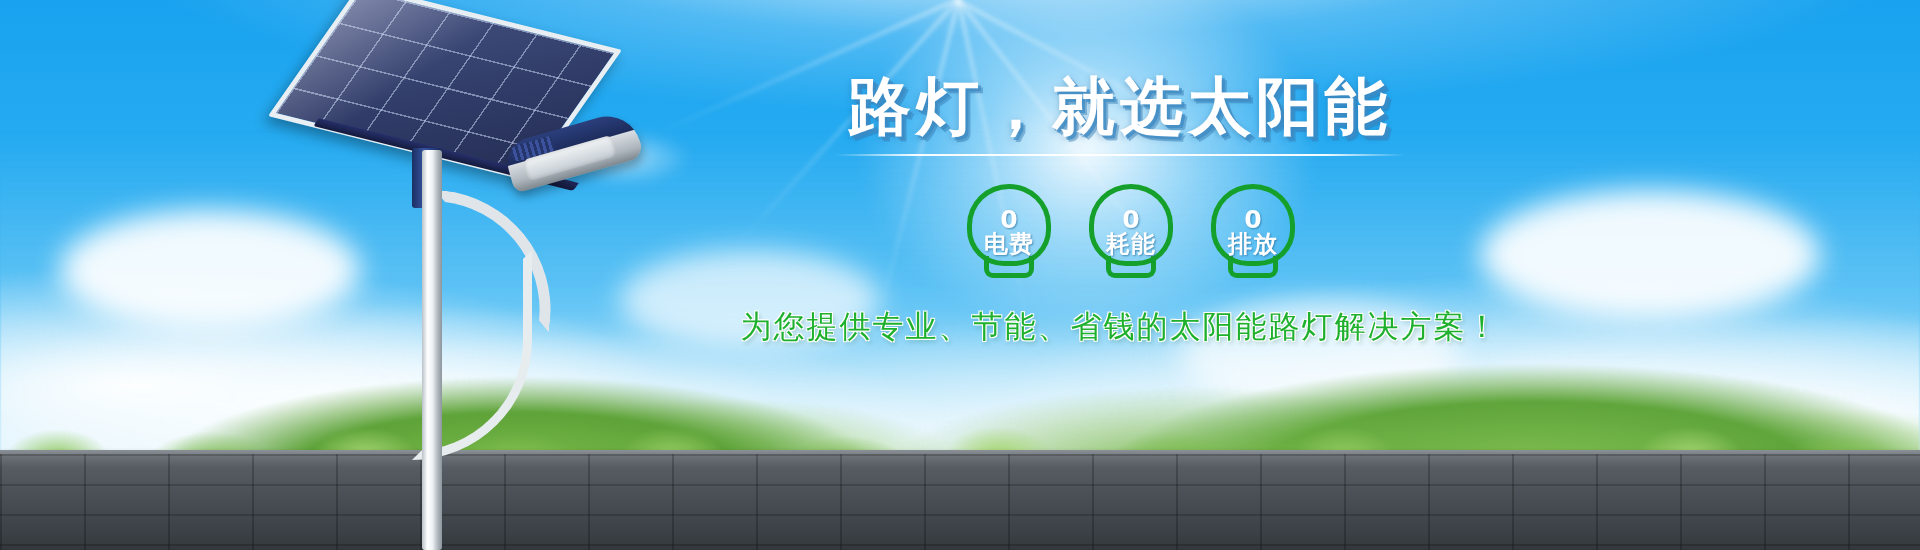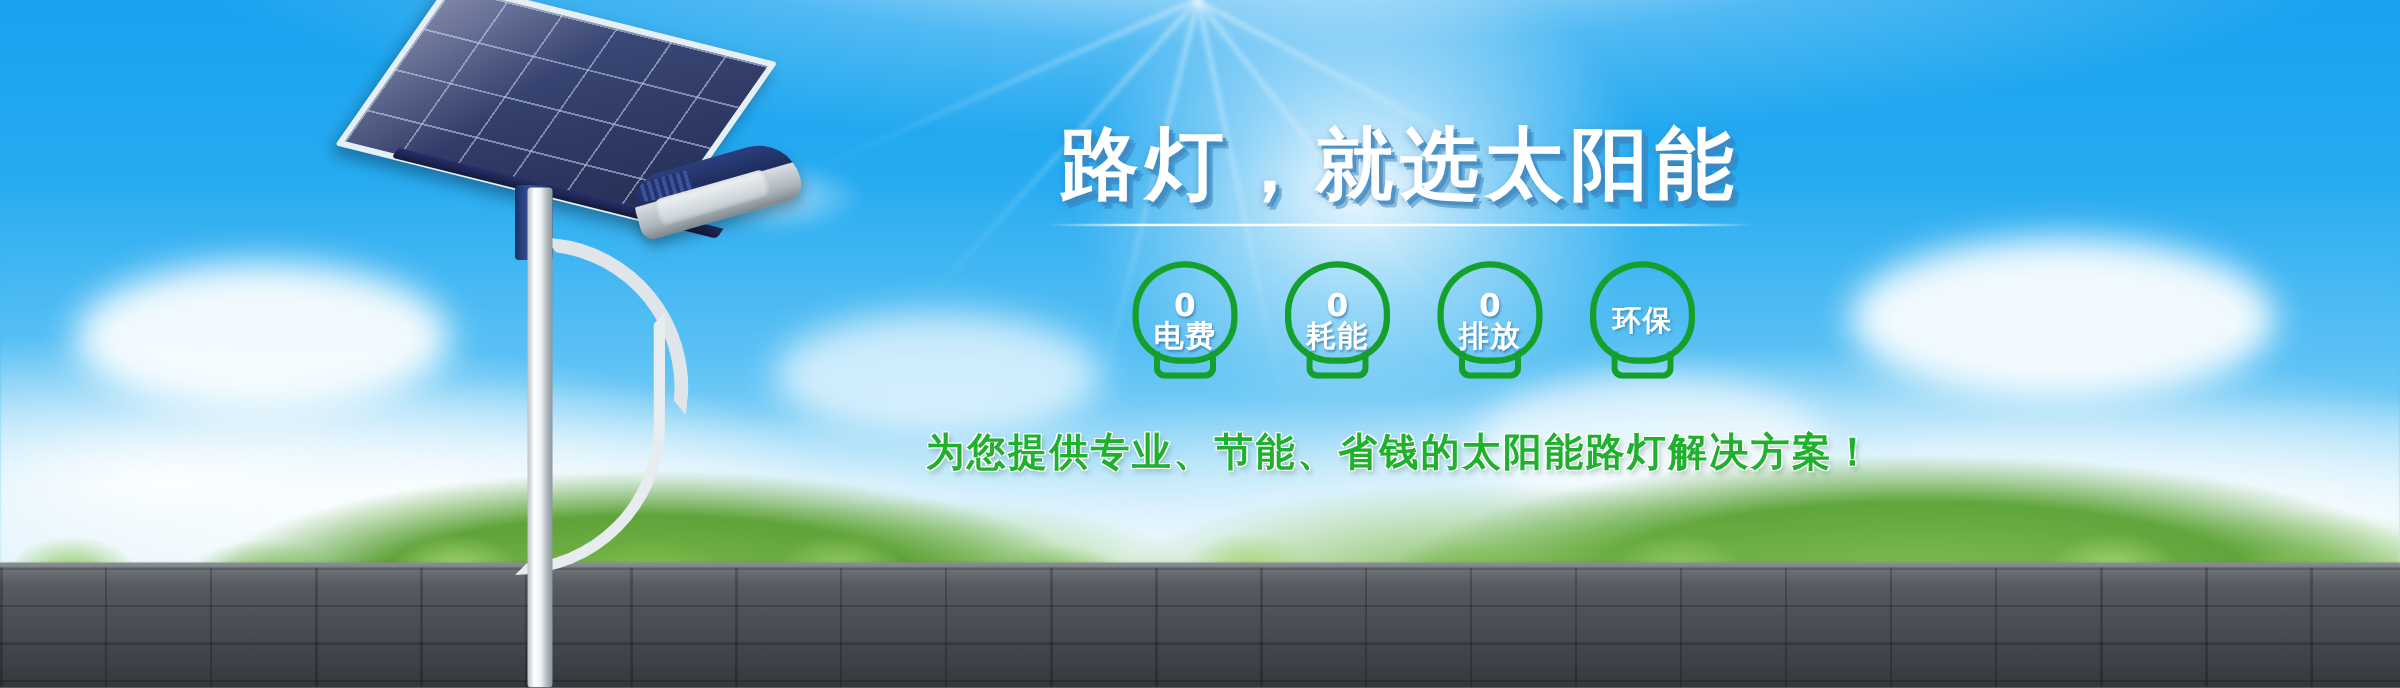--- a/index.html
+++ b/index.html
@@ -164,21 +164,21 @@
     background:repeating-linear-gradient(90deg,#24356b 0 3px,#3c529c 3px 6px);
     border-radius:10px 4px 4px 10px;
   }
   .glow{
     position:absolute;left:268px;top:118px;width:190px;height:80px;
     background:radial-gradient(50% 50% at 30% 50%, rgba(255,255,255,.55), rgba(255,255,255,0) 70%);
     filter:blur(6px);
   }
 
   
-  .content{ position:absolute; left:760px; top:100px; width:720px; }
+  .content{ position:absolute; left:760px; top:75px; width:720px; }
 
   .headline{
     font-size:63px;
     font-weight:bold;
     color:#ffffff;
     letter-spacing:5px;
     line-height:1;
     text-align:center;
     text-shadow:
       3px 3px 0 rgba(62,139,196,.75),
@@ -231,26 +231,26 @@
     position:relative;
     font-size:24px;font-weight:bold;color:#ffffff;
     line-height:1.05;
     letter-spacing:1px;
     text-align:center;
     text-shadow:1px 1px 2px rgba(40,110,160,.7);
   }
   .badge.two .badge-word{ font-size:23px; }
 
   .tagline{
-    margin-top:32px;
+    margin-top:22px;
     margin-left:-130px;
     width:980px;
     text-align:center;
     font-size:31px;
-    font-weight:bold;
+    font-weight:normal;
     letter-spacing:2px;
     color:#1fb12e;
     white-space:nowrap;
     text-shadow:
       1px 1px 0 #ffffff,
       -1px 1px 0 #ffffff,
       1px -1px 0 #ffffff,
       -1px -1px 0 #ffffff,
       2px 3px 4px rgba(20,90,40,.28);
   }
@@ -314,24 +314,20 @@
         <span class="badge-num">0</span>
         <span class="badge-word">耗能</span>
       </div>
 
       <div class="badge">
         <span class="bulb"></span>
         <span class="badge-num">0</span>
         <span class="badge-word">排放</span>
       </div>
 
-      <div class="badge two">
-        <span class="bulb"></span>
-        <span class="badge-word">环保</span>
-      </div>
 
     </div>
 
     <div class="tagline">为您提供专业、节能、省钱的太阳能路灯解决方案！</div>
 
   </div>
 
 </div>
 
 </body></html>

